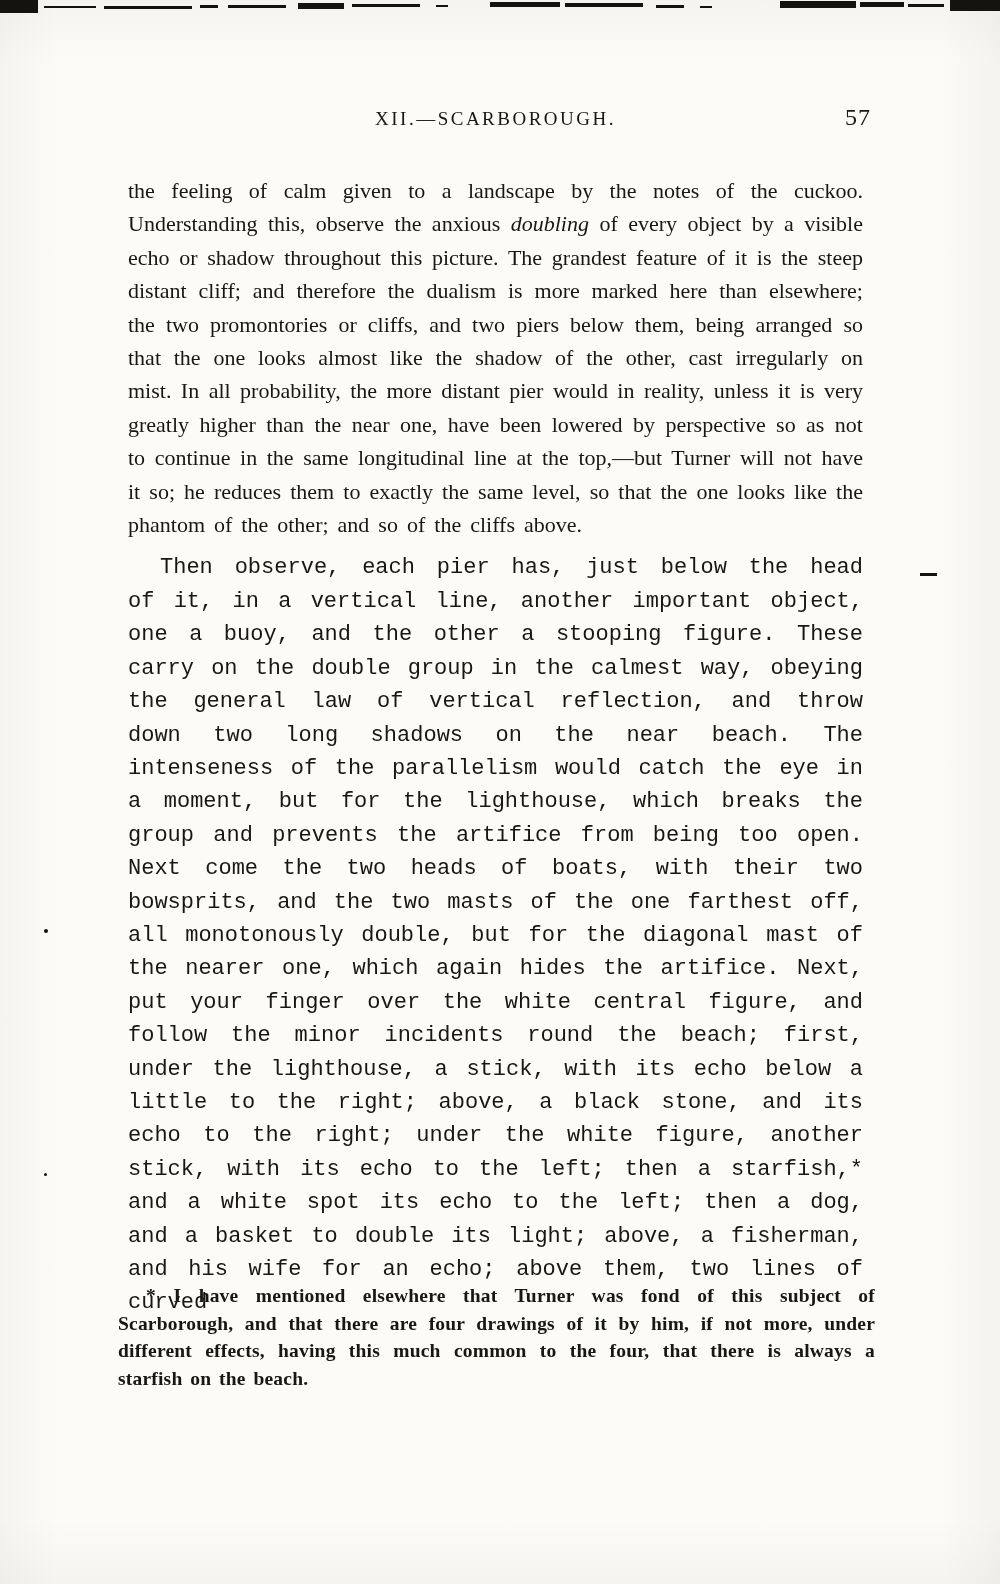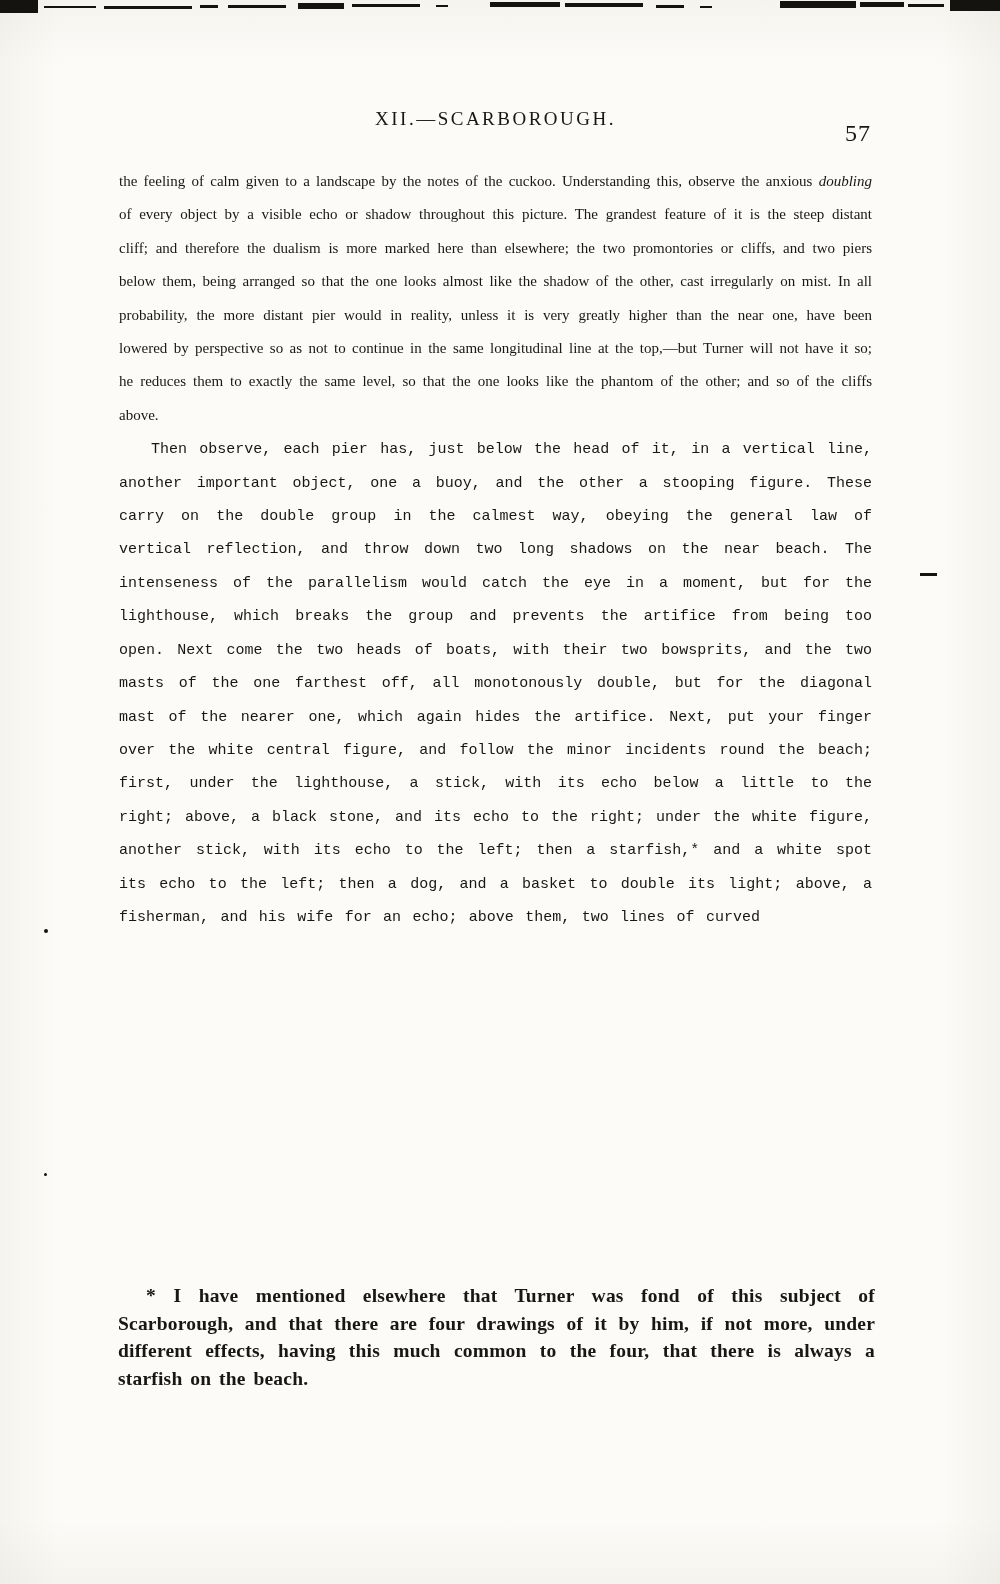--- a/index.html
+++ b/index.html
@@ -45,34 +45,34 @@
     right: 0;
     top: 4px;
     text-align: center;
     font-size: 19px;
     letter-spacing: 2.5px;
     font-weight: normal;
   }
   .page-number {
     position: absolute;
     right: 2px;
-    top: 16px;
+    top: 0;
     font-size: 24px;
     letter-spacing: 1px;
   }
 
   .body-text {
     position: absolute;
     top: 164px;
     left: 118px;
     width: 755px;
   }
   .para {
-    margin: 1px;
-    font-size: 15px;
+    margin: 10px;
+    font-size: 22px;
     line-height: 33.4px;
     text-align: justify;
     word-spacing: 0.16em;
   }
   .para.indented {
     text-indent: 32px;
     font-family: Liberation Mono, monospace;
   }
   .para em {
     font-style: italic;

